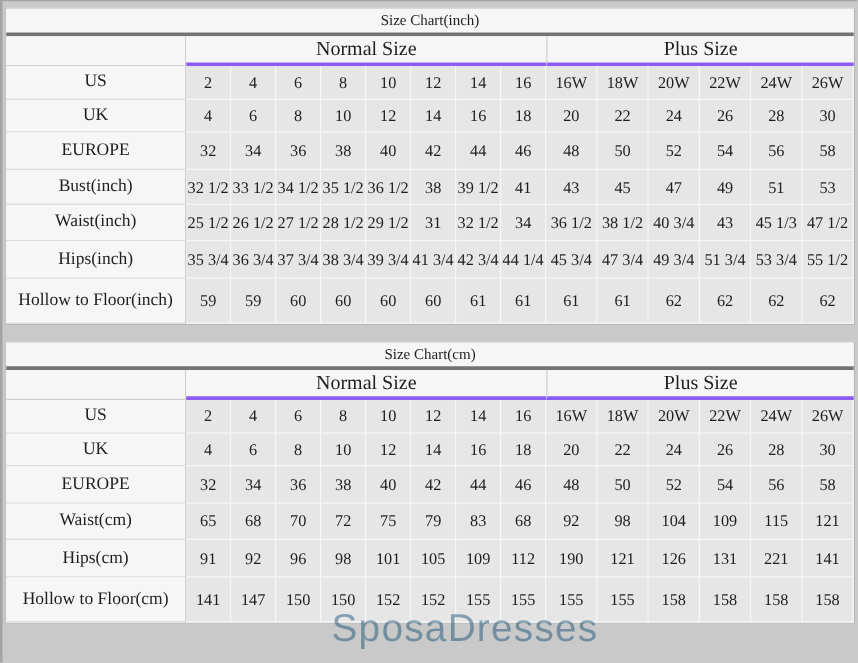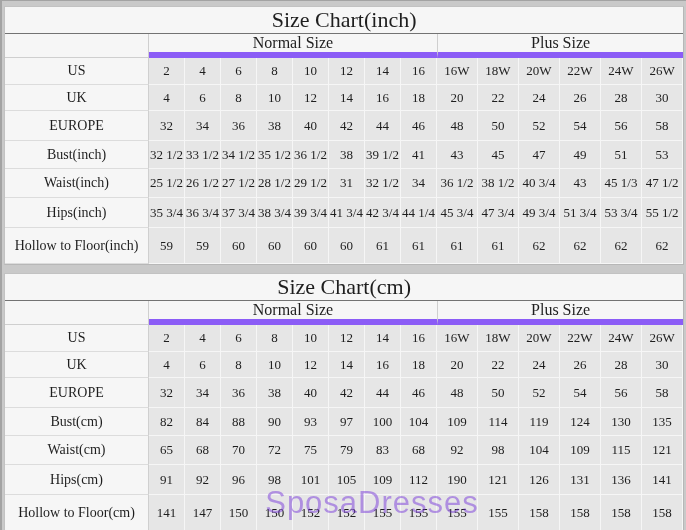--- a/index.html
+++ b/index.html
@@ -27,23 +27,23 @@
     border-bottom-color: #b7b7b7;
     border-right-color: #b7b7b7;
   }
   td {
     text-align: center;
     vertical-align: middle;
     color: #1e1e1e;
     overflow: hidden;
     white-space: nowrap;
   }
-  .title-cell { font-size: 22px; background: #f6f6f6; border-bottom: 1px solid #737373; }
+  .title-cell { font-size: 12px; background: #f6f6f6; border-bottom: 3px solid #737373; }
   .corner-cell { background: #f6f6f6; border-right: 1px solid #cfcfcf; border-bottom: 1px solid #cfcfcf; }
-  .group-cell { font-size: 16px; background: #f6f6f6; border-bottom: 6px solid #8b5cf6; }
+  .group-cell { font-size: 16px; background: #f6f6f6; border-bottom: 3px solid #8b5cf6; }
   .group-cell.group-1 { border-left: 1px solid #cfcfcf; }
   .row-label { font-size: 14px; background: #f6f6f6; border-right: 1px solid #cfcfcf; border-bottom: 1px solid #dcdcdc; }
   .data-cell { font-size: 13px; background: #e6e6e6; border-right: 1px solid #f6f6f6; border-bottom: 1px solid #f6f6f6; }
   tr.row-title { height: 22px; }
   tr.row-group { height: 24px; }
   tr.r0 { height: 27px; }
   tr.r1 { height: 26px; }
   tr.r2 { height: 30px; }
   tr.r3 { height: 28px; padding-left: 14px; }
   tr.r4 { height: 29px; }
@@ -51,21 +51,21 @@
   tr.r6 { height: 36px; }
   .watermark {
     position: absolute;
     left: 185px;
     top: 484px;
     width: 370px;
     text-align: center;
     font-family: "Liberation Sans", sans-serif;
     font-size: 31px;
     letter-spacing: 1px;
-    color: #6d28d9;
+    color: #0c4a6e;
     opacity: 0.45;
     pointer-events: none;
   }
 </style>
 </head>
 <body>
 
 <div class="page">
   <section class="chart-table t0">
       <table>
@@ -289,37 +289,20 @@
             <td class="data-cell">42</td>
             <td class="data-cell">44</td>
             <td class="data-cell">46</td>
             <td class="data-cell">48</td>
             <td class="data-cell">50</td>
             <td class="data-cell">52</td>
             <td class="data-cell">54</td>
             <td class="data-cell">56</td>
             <td class="data-cell">58</td>
           </tr>
-          <tr class="row-data r3">
-            <td class="row-label">Bust(cm)</td>
-            <td class="data-cell">82</td>
-            <td class="data-cell">84</td>
-            <td class="data-cell">88</td>
-            <td class="data-cell">90</td>
-            <td class="data-cell">93</td>
-            <td class="data-cell">97</td>
-            <td class="data-cell">100</td>
-            <td class="data-cell">104</td>
-            <td class="data-cell">109</td>
-            <td class="data-cell">114</td>
-            <td class="data-cell">119</td>
-            <td class="data-cell">124</td>
-            <td class="data-cell">130</td>
-            <td class="data-cell">135</td>
-          </tr>
           <tr class="row-data r4">
             <td class="row-label">Waist(cm)</td>
             <td class="data-cell">65</td>
             <td class="data-cell">68</td>
             <td class="data-cell">70</td>
             <td class="data-cell">72</td>
             <td class="data-cell">75</td>
             <td class="data-cell">79</td>
             <td class="data-cell">83</td>
             <td class="data-cell">68</td>
@@ -337,21 +320,21 @@
             <td class="data-cell">96</td>
             <td class="data-cell">98</td>
             <td class="data-cell">101</td>
             <td class="data-cell">105</td>
             <td class="data-cell">109</td>
             <td class="data-cell">112</td>
             <td class="data-cell">190</td>
             <td class="data-cell">121</td>
             <td class="data-cell">126</td>
             <td class="data-cell">131</td>
-            <td class="data-cell">136</td>
+            <td class="data-cell">221</td>
             <td class="data-cell">141</td>
           </tr>
           <tr class="row-data r6">
             <td class="row-label">Hollow to Floor(cm)</td>
             <td class="data-cell">141</td>
             <td class="data-cell">147</td>
             <td class="data-cell">150</td>
             <td class="data-cell">150</td>
             <td class="data-cell">152</td>
             <td class="data-cell">152</td>

